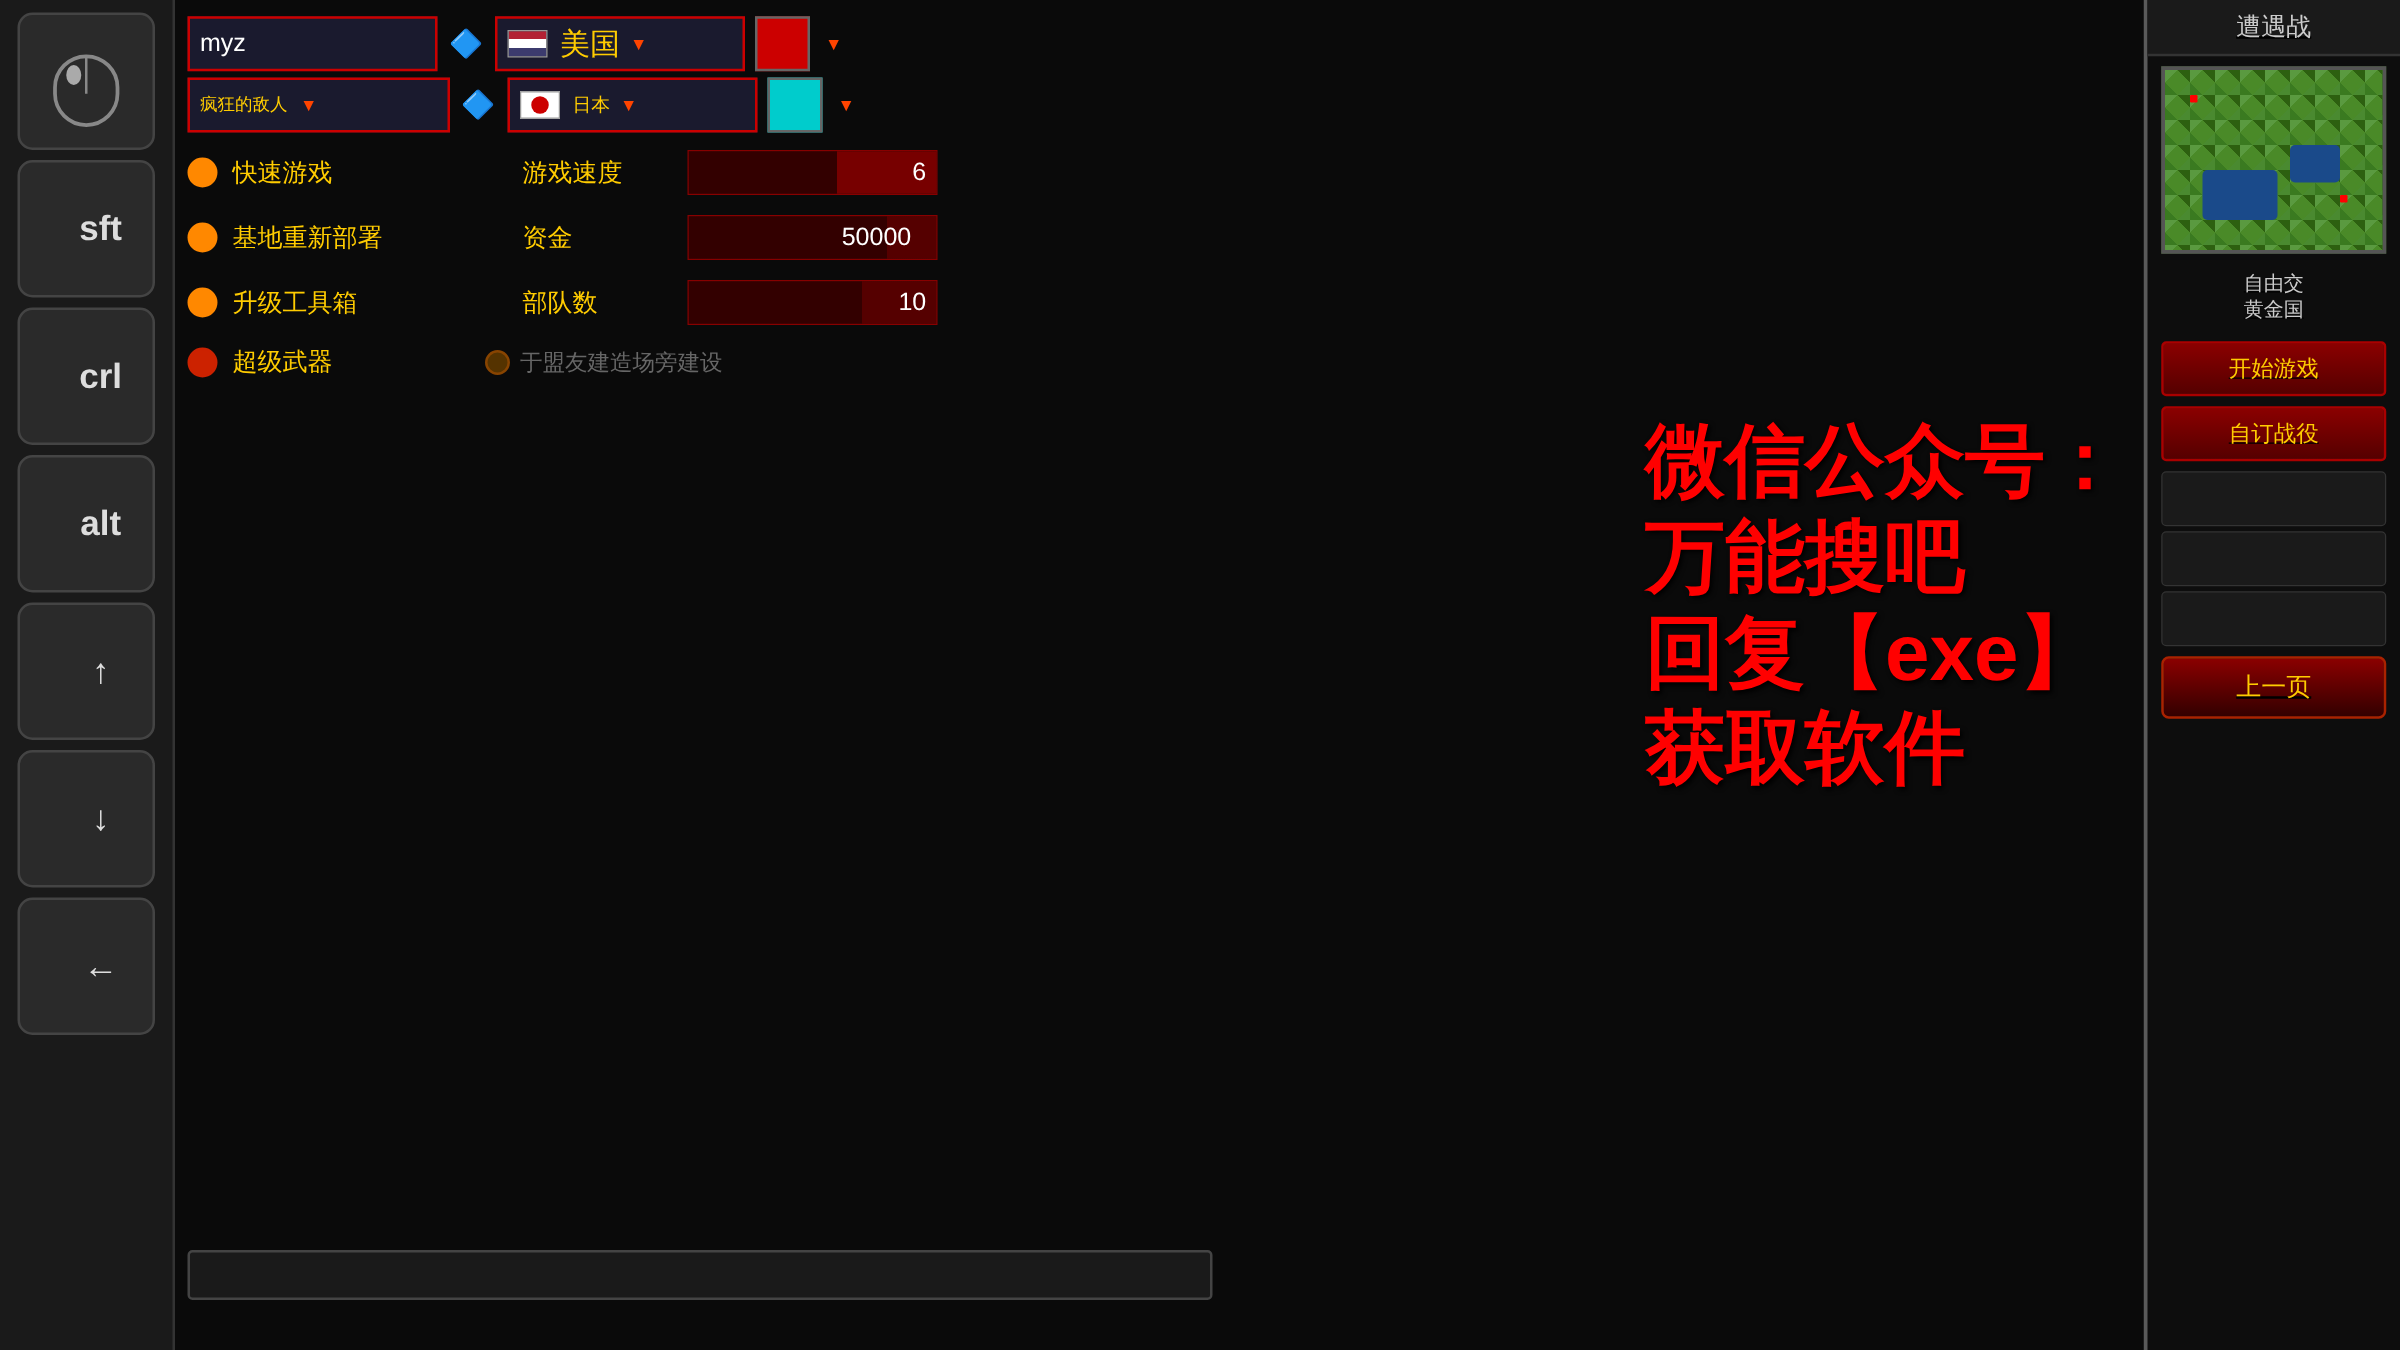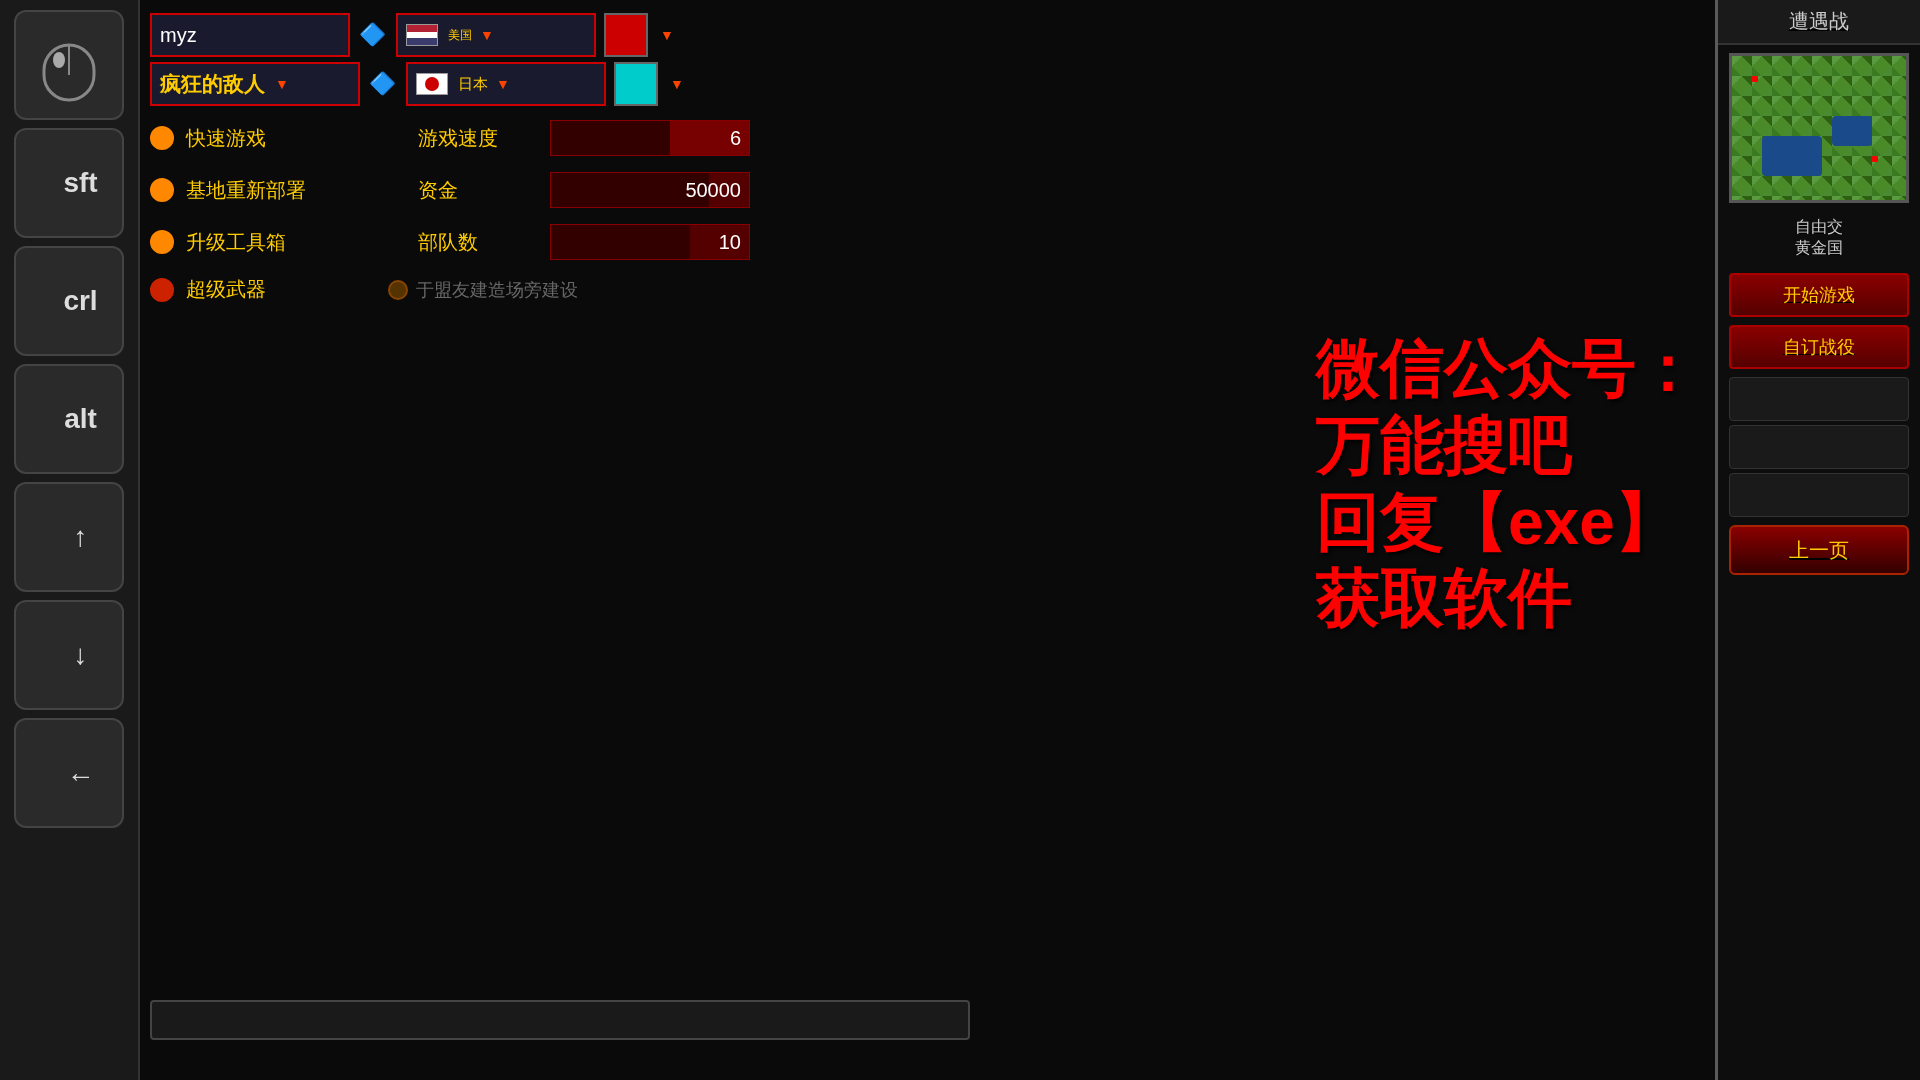--- a/index.html
+++ b/index.html
@@ -382,30 +382,30 @@
   <div class="key-btn">→</div>
 </div>
 
 <div class="main-area">
 
   <div class="top-bar">
     <input type="text" class="player-input" value="myz" style="">
     <div class="faction-icon">🔷</div>
     <div class="faction-select" style="width:200px;">
       <span class="flag-icon flag-us"></span>
-      <span style="color:#ffcc00; font-size:12px; margin-left:6px;">美国</span>
+      <span style="color:#ffcc00; font-size:24px; margin-left:6px;">美国</span>
       <span class="dropdown-arrow">▼</span>
     </div>
     <div class="color-box" style="background:#cc0000;"></div>
     <span class="dropdown-arrow" style="color:#ff4400;">▼</span>
   </div>
 
   <div class="second-bar">
     <div class="faction-select" style="width:210px; background:#1a1a2e; border:2px solid #cc0000; height:44px; display:flex; align-items:center; padding:0 8px; gap:6px;">
-      <span style="color:#ffcc00; font-size:21px;font-weight:bold;">疯狂的敌人</span>
+      <span style="color:#ffcc00; font-size:14px;">疯狂的敌人</span>
       <span class="dropdown-arrow">▼</span>
     </div>
     <div class="faction-icon">🔷</div>
     <div class="faction-select" style="width:200px;">
       <span class="flag-icon flag-jp"></span>
       <span style="color:#ffcc00; font-size:15px; margin-left:6px;">日本</span>
       <span class="dropdown-arrow">▼</span>
     </div>
     <div class="color-box" style="background:#00cccc;"></div>
     <span class="dropdown-arrow" style="color:#ff4400;">▼</span>
@@ -421,21 +421,21 @@
         <div style="background:linear-gradient(to right, #330000 60%, #770000 60%); border:1px solid #880000; width:200px; height:36px; display:flex; align-items:center; justify-content:flex-end; padding-right:8px;">
           <span style="color:#fff; font-size:20px;">6</span>
         </div>
       </div>
     </div>
 
     <div class="option-row">
       <div class="option-indicator orange"></div>
       <span class="option-label">基地重新部署</span>
       <span class="setting-label">资金</span>
-      <div style="background:linear-gradient(to right, #330000 80%, #550000 80%); border:1px solid #880000; width:200px; height:36px; display:flex; align-items:center; justify-content:flex-end; padding-right:8px;">
+      <div style="background:linear-gradient(to right, #330000 80%, #550000 80%); border:1px solid #880000; width:200px; height:36px; display:flex; align-items:center; justify-content:flex-end; padding-right:20px;">
         <span style="color:#fff; font-size:20px;">50000</span>
       </div>
     </div>
 
     <div class="option-row">
       <div class="option-indicator orange"></div>
       <span class="option-label">升级工具箱</span>
       <span class="setting-label">部队数</span>
       <div style="background:linear-gradient(to right, #330000 70%, #550000 70%); border:1px solid #880000; width:200px; height:36px; display:flex; align-items:center; justify-content:flex-end; padding-right:8px;">
         <span style="color:#fff; font-size:20px;">10</span>

